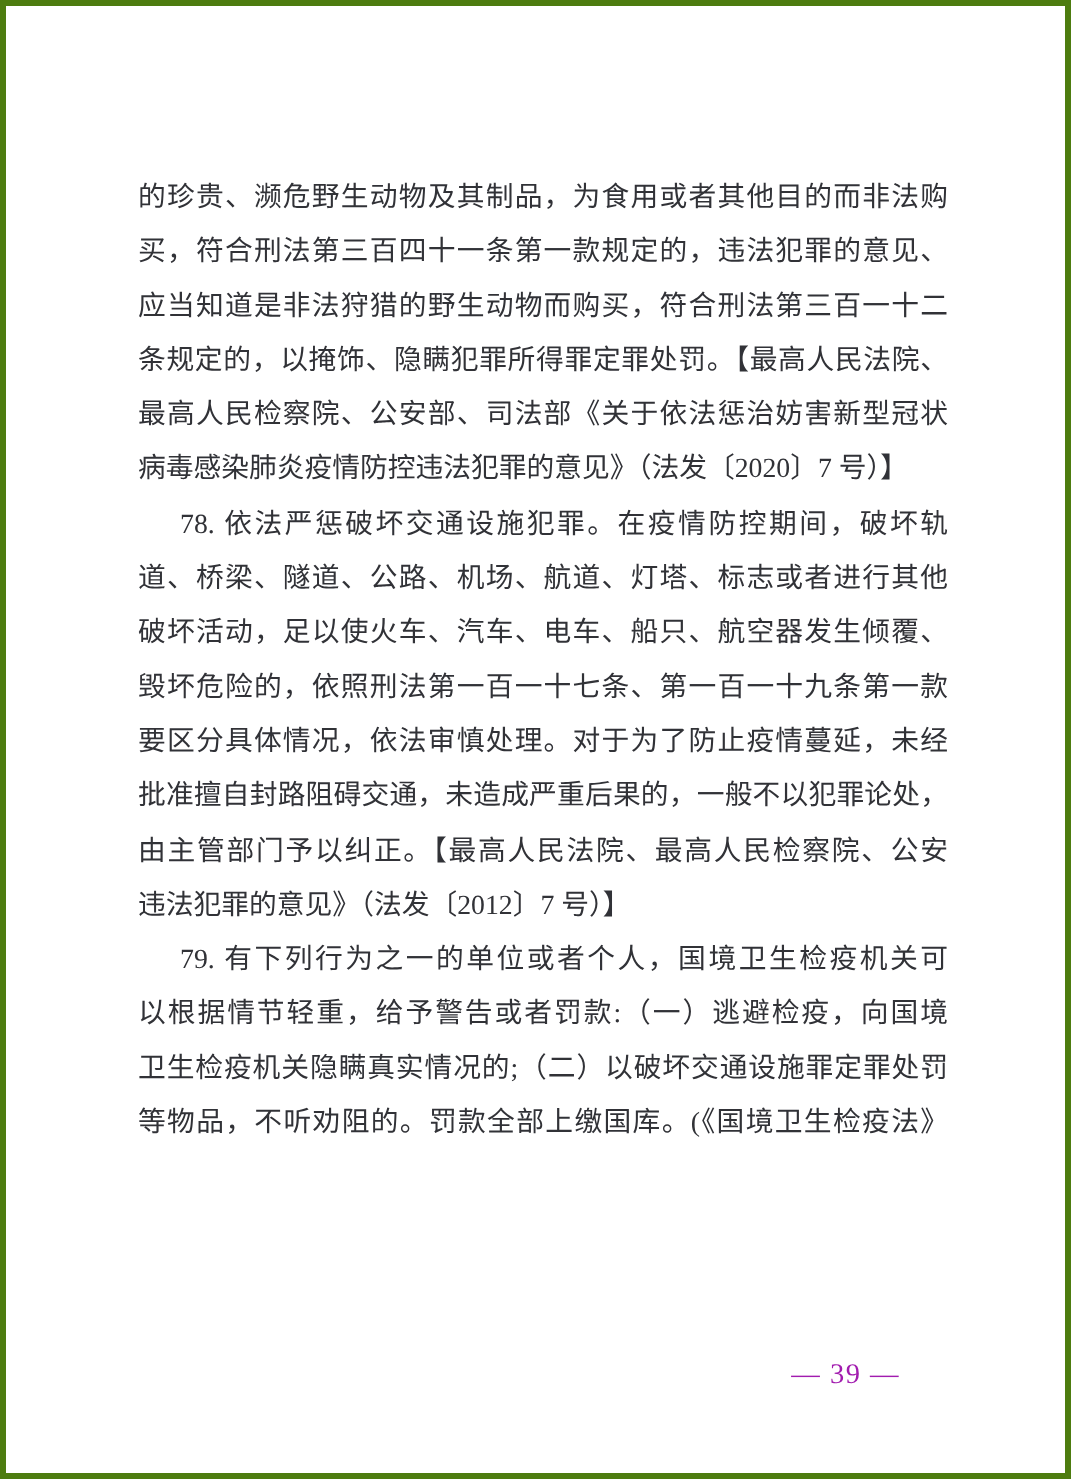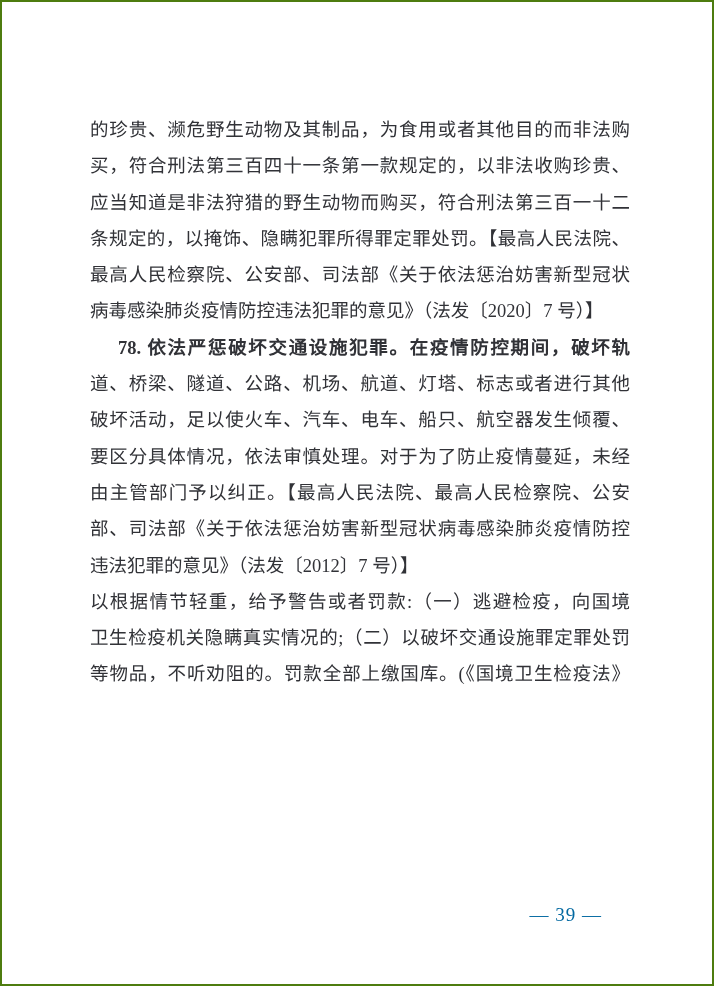--- a/index.html
+++ b/index.html
@@ -6,21 +6,21 @@
     margin: 0;
     padding: 0;
     background: #ffffff;
   }
   .page {
     position: relative;
     width: 714px;
     height: 986px;
     background: #ffffff;
     box-sizing: border-box;
-    border: 2px solid #4d7c0f;
+    border: 4px solid #4d7c0f;
     font-family: "Liberation Serif", "DejaVu Serif", serif;
     color: #313237;
     overflow: hidden;
   }
   .textblock {
     position: absolute;
     left: 88px;
     top: 110px;
     width: 540px;
   }
@@ -35,58 +35,59 @@
     text-align: justify;
     text-align-last: justify;
     text-justify: inter-character;
     overflow: visible;
   }
   .line.short {
     text-align-last: left;
   }
   .line.indent {
     text-indent: 28px;
-    font-weight: bold;
   }
   .footer {
     position: absolute;
     top: 901px;
     right: 110px;
     font-size: 19px;
     line-height: 24px;
     letter-spacing: 1px;
-    color: #0369a1;
+    color: #a21caf;
   }
 </style>
 </head>
 <body>
 
 <div class="page">
   <div class="textblock">
 
     <div class="para">
       <div class="line">的珍贵、濒危野生动物及其制品，为食用或者其他目的而非法购</div>
-      <div class="line">买，符合刑法第三百四十一条第一款规定的，以非法收购珍贵、</div>
+      <div class="line">买，符合刑法第三百四十一条第一款规定的，违法犯罪的意见、</div>
       <div class="line">应当知道是非法狩猎的野生动物而购买，符合刑法第三百一十二</div>
       <div class="line">条规定的，以掩饰、隐瞒犯罪所得罪定罪处罚。【最高人民法院、</div>
       <div class="line">最高人民检察院、公安部、司法部《关于依法惩治妨害新型冠状</div>
       <div class="line short">病毒感染肺炎疫情防控违法犯罪的意见》（法发〔2020〕7 号）】</div>
     </div>
 
     <div class="para">
       <div class="line indent">78. 依法严惩破坏交通设施犯罪。在疫情防控期间，破坏轨</div>
       <div class="line">道、桥梁、隧道、公路、机场、航道、灯塔、标志或者进行其他</div>
       <div class="line">破坏活动，足以使火车、汽车、电车、船只、航空器发生倾覆、</div>
+      <div class="line">毁坏危险的，依照刑法第一百一十七条、第一百一十九条第一款</div>
       <div class="line">要区分具体情况，依法审慎处理。对于为了防止疫情蔓延，未经</div>
+      <div class="line">批准擅自封路阻碍交通，未造成严重后果的，一般不以犯罪论处，</div>
       <div class="line">由主管部门予以纠正。【最高人民法院、最高人民检察院、公安</div>
-      <div class="line">部、司法部《关于依法惩治妨害新型冠状病毒感染肺炎疫情防控</div>
       <div class="line short">违法犯罪的意见》（法发〔2012〕7 号）】</div>
     </div>
 
     <div class="para">
+      <div class="line indent">79. 有下列行为之一的单位或者个人，国境卫生检疫机关可</div>
       <div class="line">以根据情节轻重，给予警告或者罚款:（一）逃避检疫，向国境</div>
       <div class="line">卫生检疫机关隐瞒真实情况的;（二）以破坏交通设施罪定罪处罚</div>
       <div class="line">等物品，不听劝阻的。罚款全部上缴国库。(《国境卫生检疫法》</div>
     </div>
 
   </div>
 
   <div class="footer">— 39 —</div>
 </div>
 

